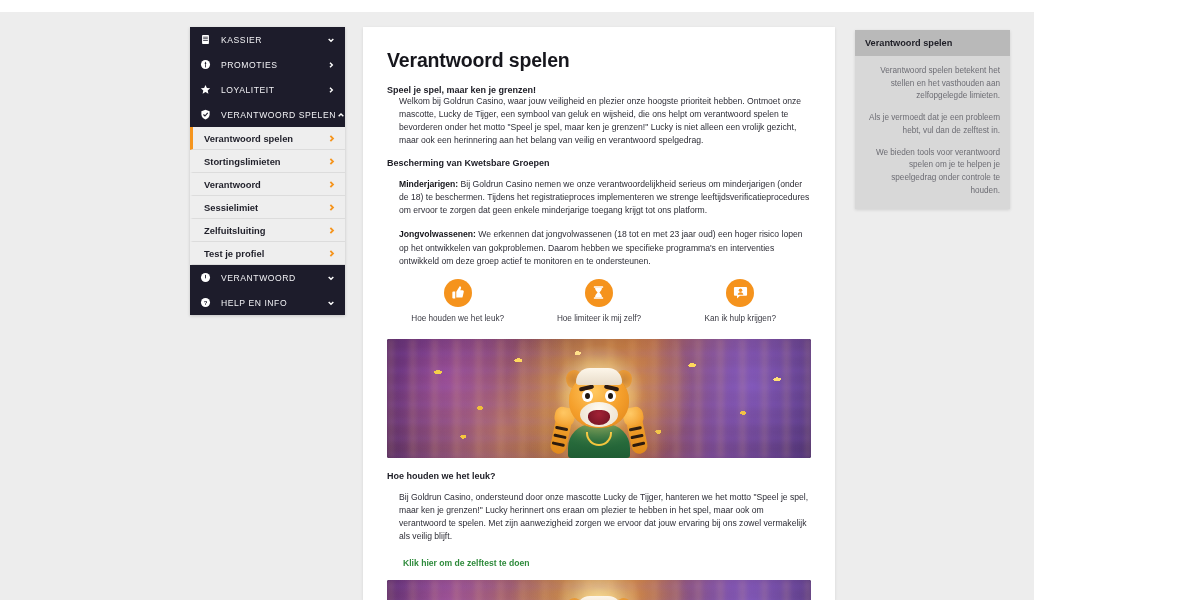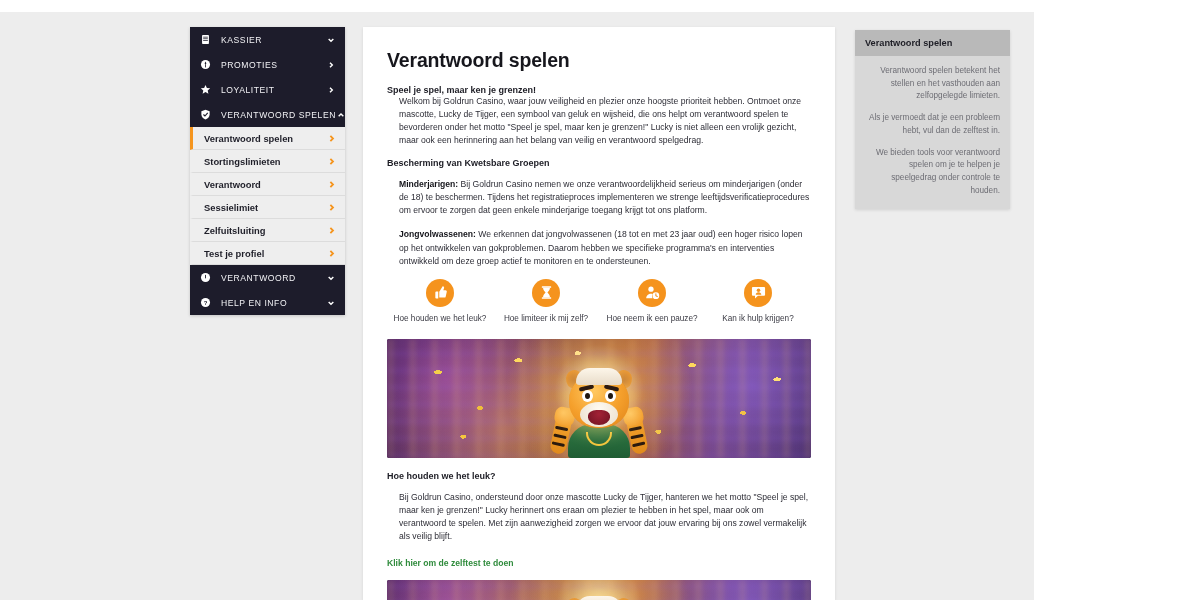--- a/index.html
+++ b/index.html
@@ -292,21 +292,21 @@
     background: #2b1a0e; border-radius: 2px;
   }
   .hero.second .tiger { bottom: -46px; }
 
   .green-link {
     display: inline-block;
     font-size: 8.6px;
     font-weight: 700;
     color: #2f8b3c;
     text-decoration: none;
-    margin: 2px 0 12px 0;
+    margin: 2px 0 12px 16px;
     cursor: pointer;
   }
 
   
   #rightpanel {
     position: absolute;
     left: 855px;
     top: 3px;
     width: 155px;
     background: #d8d8d8;
@@ -505,31 +505,20 @@
           <div class="circle">
             <svg viewBox="0 0 16 16">
                 <rect x="3" y="1.3" width="10" height="1.6" rx=".6"></rect>
                 <rect x="3" y="13.1" width="10" height="1.6" rx=".6"></rect>
                 <path d="M4.3 2.9h7.4c0 2.4-1.6 3.7-2.7 5.1 1.1 1.4 2.7 2.7 2.7 5.1H4.3c0-2.4 1.6-3.7 2.7-5.1C5.9 6.6 4.3 5.3 4.3 2.9z"></path>
               </svg>
           </div>
           <div class="qlabel">Hoe limiteer ik mij zelf?</div>
         </div>
 
-        <div class="ql">
-          <div class="circle">
-            <svg viewBox="0 0 16 16">
-                <circle cx="6.4" cy="4.4" r="2.8"></circle>
-                <path d="M1.3 14.2c0-2.9 2.3-4.9 5.1-4.9.7 0 1.3.1 1.9.3-.5.7-.8 1.6-.8 2.5 0 .8.2 1.5.6 2.1z"></path>
-                <circle cx="11.6" cy="11.4" r="3.6"></circle>
-                <polyline points="11.6,9.4 11.6,11.4 13.1,12.3" fill="none" stroke="#f5931d" stroke-width="1.1" stroke-linecap="round"></polyline>
-              </svg>
-          </div>
-          <div class="qlabel">Hoe neem ik een pauze?</div>
-        </div>
 
         <div class="ql">
           <div class="circle">
             <svg viewBox="0 0 16 16">
                 <path d="M2 2.2h12c.6 0 1 .4 1 1v7.2c0 .6-.4 1-1 1H7.4l-3.1 2.9v-2.9H2c-.6 0-1-.4-1-1V3.2c0-.6.4-1 1-1z"></path>
                 <circle cx="8" cy="5.6" r="1.9" fill="#f5931d"></circle>
                 <path d="M5 10.3c0-1.6 1.3-2.7 3-2.7s3 1.1 3 2.7z" fill="#f5931d"></path>
               </svg>
           </div>
           <div class="qlabel">Kan ik hulp krijgen?</div>

